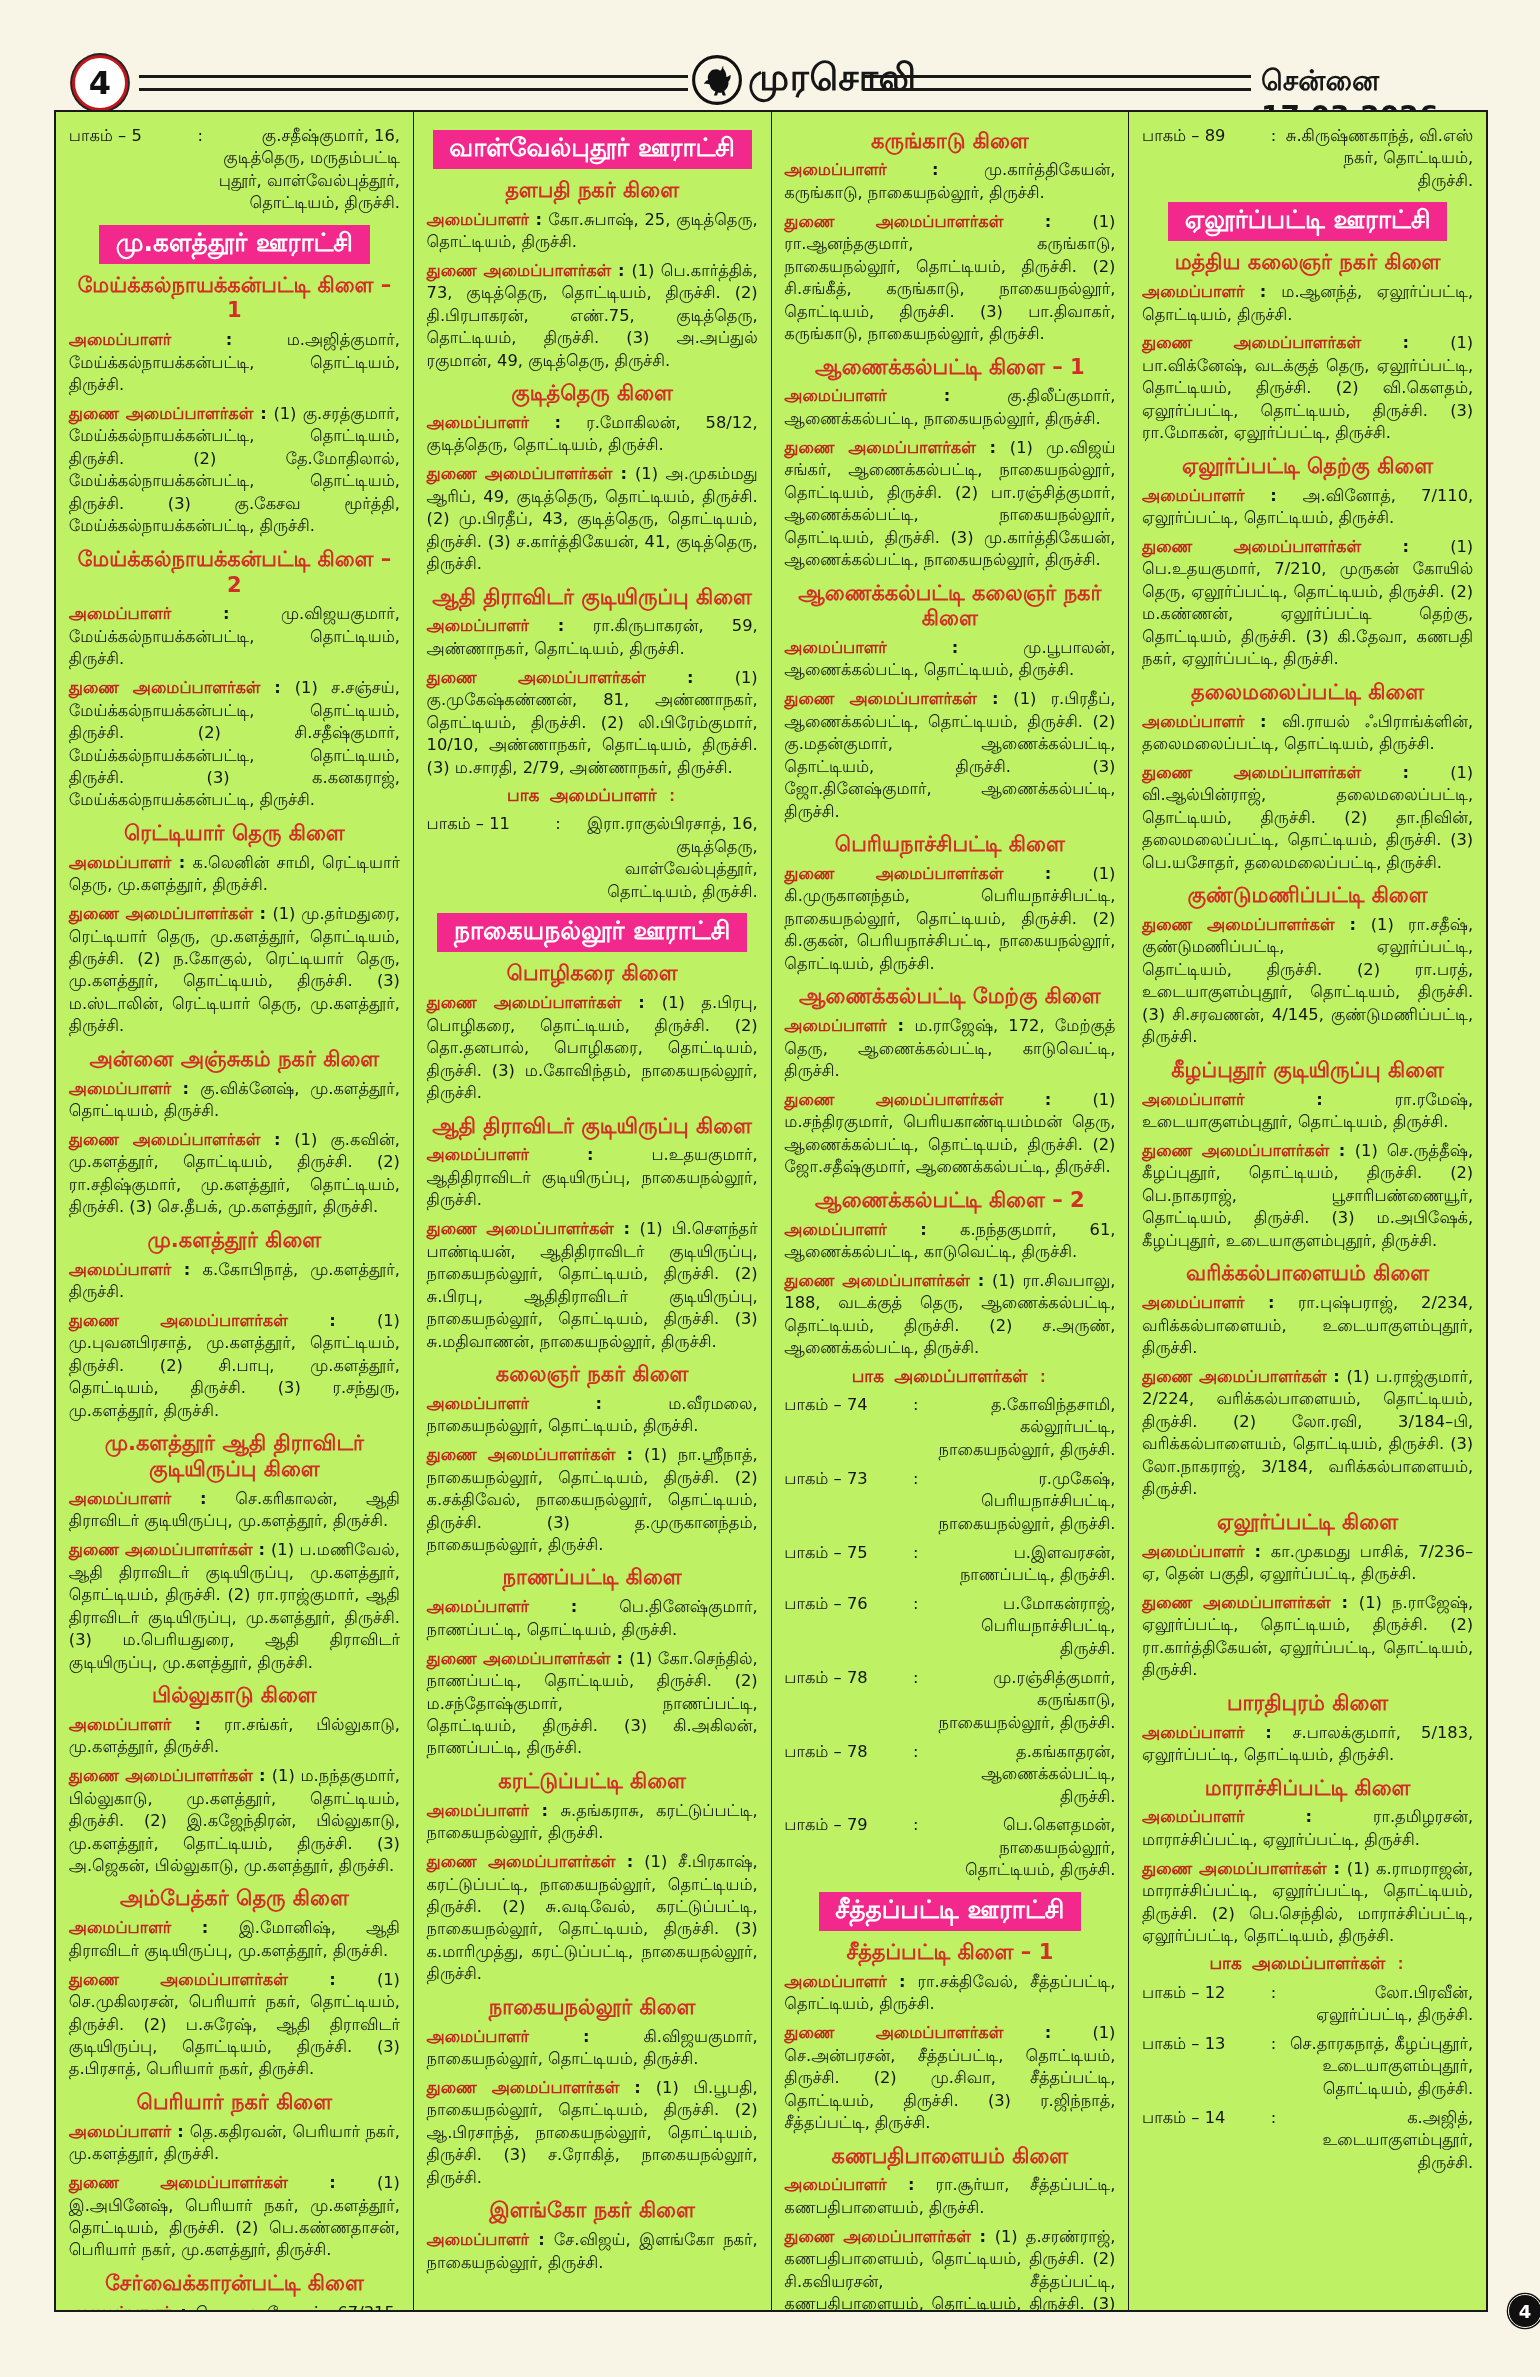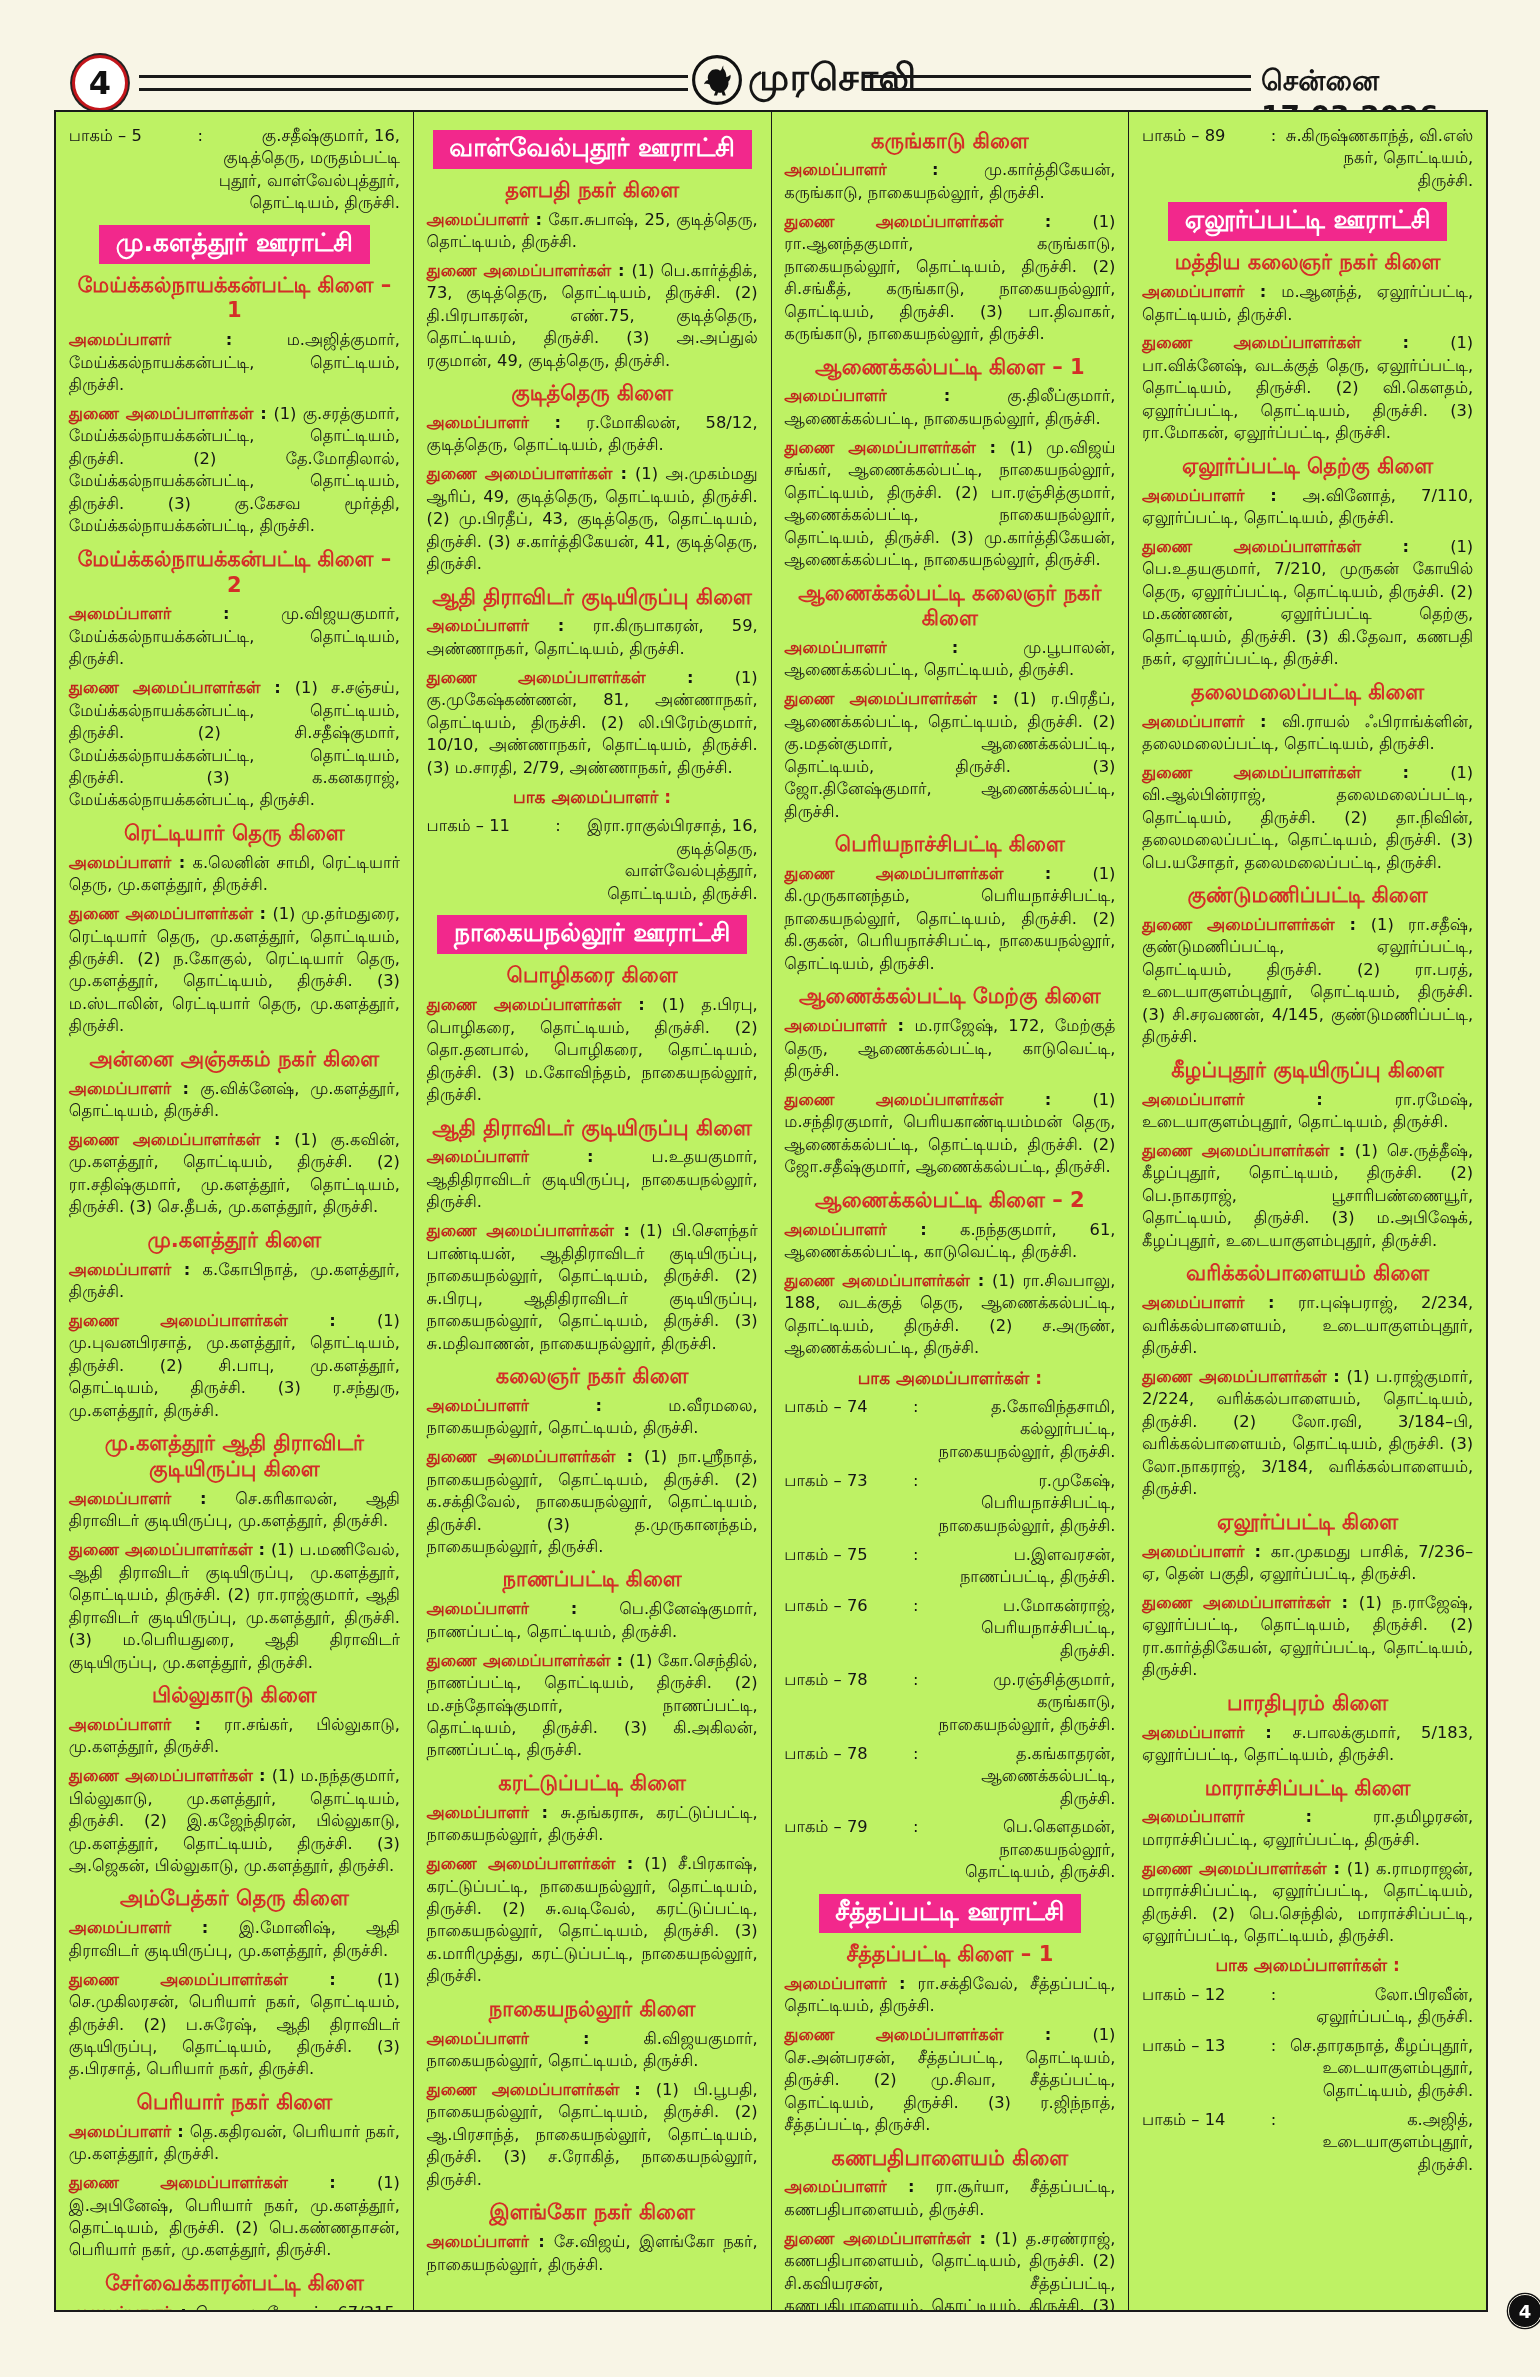--- a/index.html
+++ b/index.html
@@ -40,21 +40,21 @@
     font-size:25px;font-weight:bold;padding:3.8px 16.6px 6.4px 16.6px;line-height:1.15;
   }
   .branch{
     text-align:center;color:#d42e28;font-size:21px;font-weight:bold;
     margin:9px 0 5.1px 0;line-height:1.22;
   }
   .office{margin:3.8px 0 6.4px 0;font-size:16.3px;line-height:1.38;text-align:justify;}
   .office .label{color:#c0261c;font-weight:bold;}
   .office .sep{font-weight:bold;}
   .center-red{
-    text-align:center;color:#c0261c;font-weight:bold;font-size:17px;margin:7.7px 0 6.4px 0;
+    text-align:center;color:#c0261c;font-weight:bold;font-size:17px;margin:7.7px 0 6.4px 0;font-family:Liberation Mono, monospace;
   }
   .pagam{display:flex;font-size:16.3px;line-height:1.38;margin:5.1px 0 6.4px 0;}
   .pagam .pg-label{flex:0 0 120px;}
   .pagam .pg-colon{flex:0 0 23px;text-align:center;}
   .pagam .pg-text{flex:1 1 auto;text-align:right;}
   
   .footer-badge{
     position:absolute;left:1508px;top:2294px;width:32px;height:32px;border-radius:50%;
     background:#101010;color:#fff;display:flex;align-items:center;justify-content:center;
     font-size:18px;font-weight:bold;border:1.9px solid #f8f5e6;box-shadow:0 0 0 1.3px #101010;

